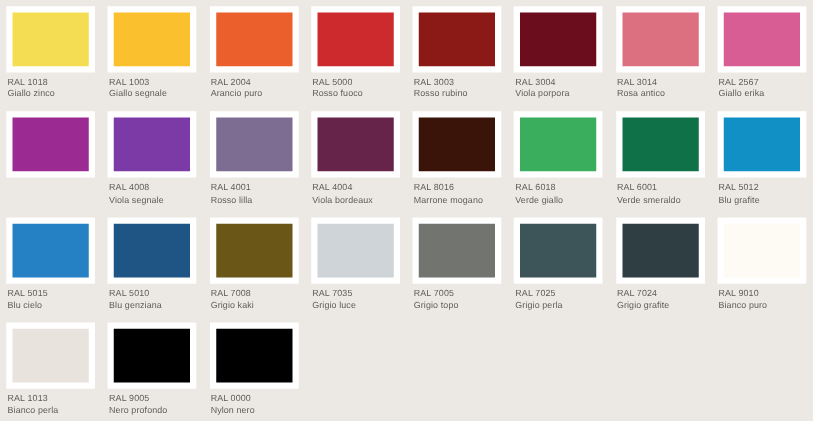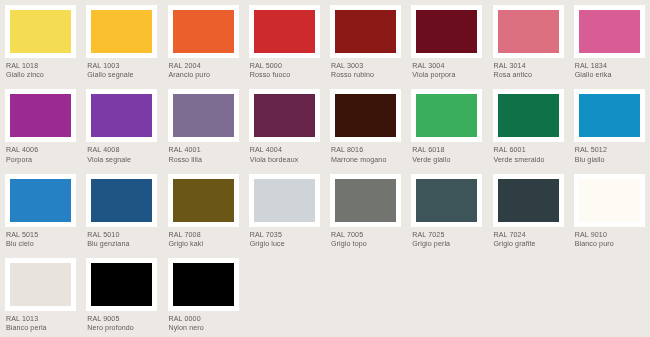--- a/index.html
+++ b/index.html
@@ -131,31 +131,27 @@
       <div class="swatch-label">
         <span class="swatch-code">RAL 3014</span>
         <span class="swatch-name">Rosa antico</span>
       </div>
     </div>
     <div class="swatch-cell">
       <div class="swatch-card">
         <div class="swatch-color" style="background-color: rgb(217, 93, 149);"></div>
       </div>
       <div class="swatch-label">
-        <span class="swatch-code">RAL 1834</span>
+        <span class="swatch-code">RAL 2567</span>
         <span class="swatch-name">Giallo erika</span>
       </div>
     </div>
     <div class="swatch-cell">
       <div class="swatch-card">
         <div class="swatch-color" style="background-color: rgb(155, 43, 147);"></div>
-      </div>
-      <div class="swatch-label">
-        <span class="swatch-code">RAL 4006</span>
-        <span class="swatch-name">Porpora</span>
       </div>
     </div>
     <div class="swatch-cell">
       <div class="swatch-card">
         <div class="swatch-color" style="background-color: rgb(123, 58, 165);"></div>
       </div>
       <div class="swatch-label">
         <span class="swatch-code">RAL 4008</span>
         <span class="swatch-name">Viola segnale</span>
       </div>
@@ -204,21 +200,21 @@
         <span class="swatch-code">RAL 6001</span>
         <span class="swatch-name">Verde smeraldo</span>
       </div>
     </div>
     <div class="swatch-cell">
       <div class="swatch-card">
         <div class="swatch-color" style="background-color: rgb(17, 144, 198);"></div>
       </div>
       <div class="swatch-label">
         <span class="swatch-code">RAL 5012</span>
-        <span class="swatch-name">Blu giallo</span>
+        <span class="swatch-name">Blu grafite</span>
       </div>
     </div>
     <div class="swatch-cell">
       <div class="swatch-card">
         <div class="swatch-color" style="background-color: rgb(37, 128, 196);"></div>
       </div>
       <div class="swatch-label">
         <span class="swatch-code">RAL 5015</span>
         <span class="swatch-name">Blu cielo</span>
       </div>

